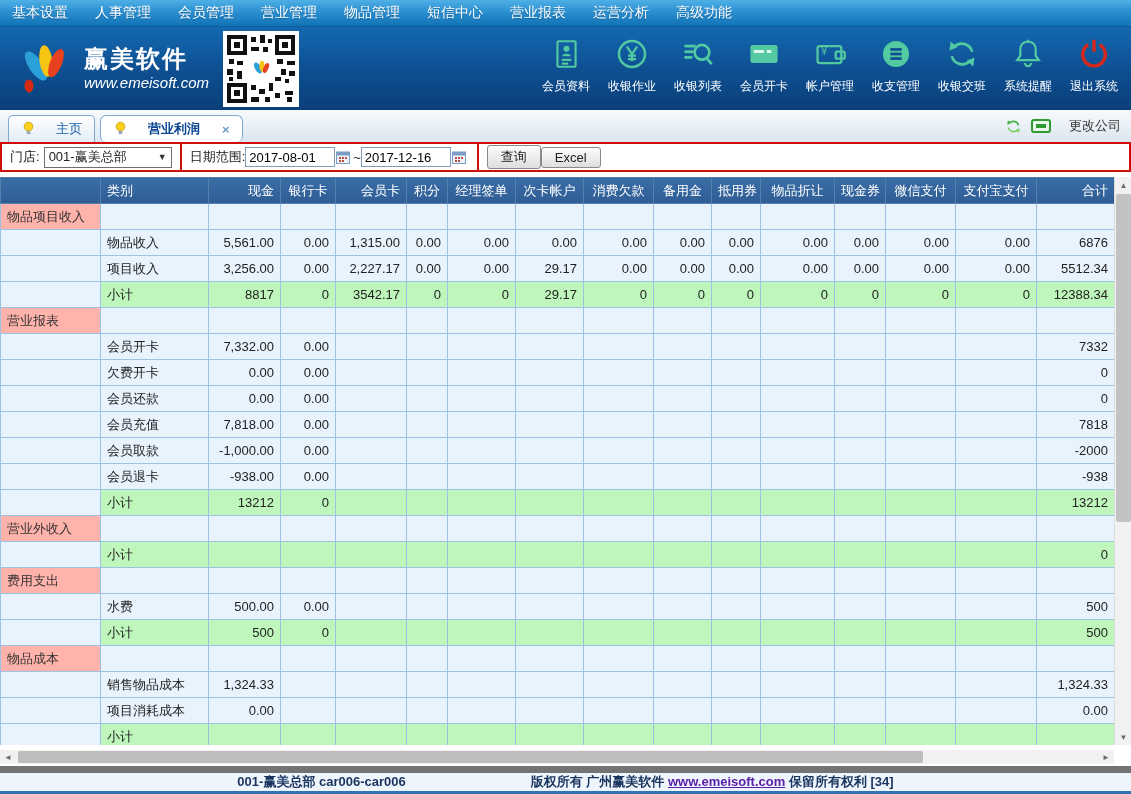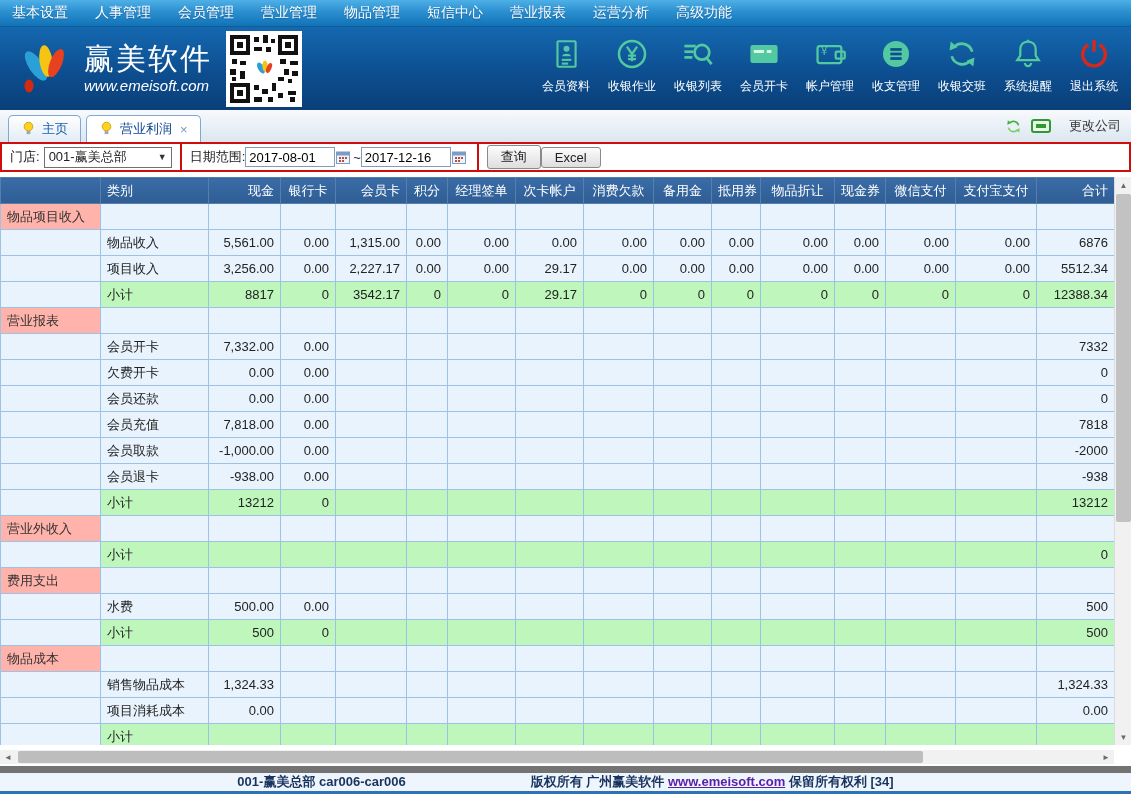--- a/index.html
+++ b/index.html
@@ -15,38 +15,38 @@
     border-bottom:1px solid #0e5d97;
   }
   .menu-item { color:#fff; font-size:14px; white-space:nowrap; cursor:pointer; text-shadow:0 1px 1px rgba(0,40,80,.35); }
   
   .appheader {
     height:83px; position:relative; display:flex; align-items:center;
     background:linear-gradient(#1468b0 0%, #0d4e90 55%, #0a3f79 100%);
   }
   .logo-wrap { display:flex; align-items:center; margin-left:14px; }
   .brand-text { margin-left:8px; color:#fff; line-height:1; }
-  .brand-name { font-size:30px; font-weight:normal; letter-spacing:2px; }
+  .brand-name { font-size:24px; font-weight:bold; letter-spacing:2px; }
   .brand-url  { font-size:15px; font-style:italic; margin-top:4px; }
   .qr { width:76px; height:76px; margin-left:14px; background:#fff; padding:4px; }
   .actions { position:absolute; right:4px; top:5px; display:flex; }
   .action { width:66px; display:flex; flex-direction:column; align-items:center; cursor:pointer; }
   .action .ic { height:44px; display:flex; align-items:center; justify-content:center; }
   .action .lb { color:#fff; font-size:12px; margin-top:2px; white-space:nowrap; }
   
   .tabbar {
     height:32px; position:relative; display:flex; align-items:flex-end; padding-left:8px;
     background:linear-gradient(#f7fafd, #dce6f0);
   }
   .tab {
-    height:27px; display:flex; align-items:center; gap:6px; padding:0 12px; margin-right:5px;
+    height:27px; display:flex; align-items:center; gap:20px; padding:0 12px; margin-right:5px;
     border:1px solid #7fa8d2; border-bottom:none; border-radius:5px 5px 0 0;
     background:linear-gradient(#ffffff, #e2ecf6); font-size:13px; color:#1a5fa8; cursor:pointer;
   }
-  .tab.active { background:#fff; font-weight:normal; color:#0a4590; }
+  .tab.active { background:#fff; font-weight:bold; color:#0a4590;border-radius:6px; }
   .tab-close { color:#6f9bc8; font-size:13px; margin-left:2px; cursor:pointer; }
   .tabbar-right { position:absolute; right:10px; top:0; height:100%; display:flex; align-items:center; gap:9px; font-size:13px; color:#333; }
   .tabbar-right .gicon { cursor:pointer; display:flex; align-items:center; }
   .pencil { color:#4aa52e; font-size:16px; }
   
   .filterbar {
     height:30px; border:2px solid #cf0d0d; display:flex; align-items:stretch; background:#fff; font-size:13px; color:#222;
   }
   .fsec { display:flex; align-items:center; padding:0 8px; border-right:2px solid #cf0d0d; }
   .fsec:last-child { border-right:none; }

